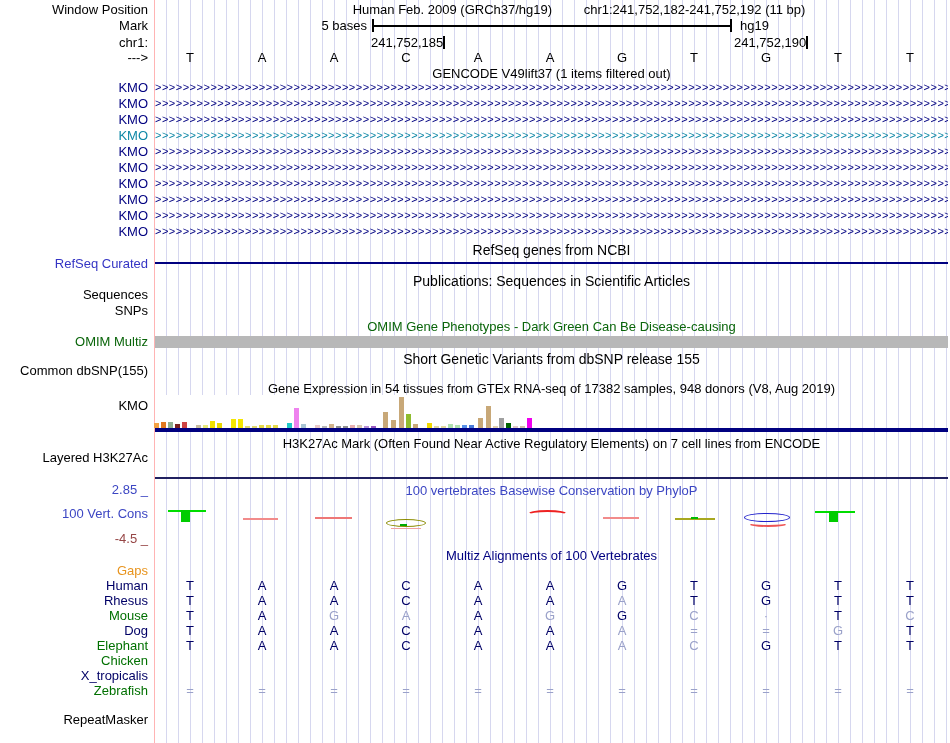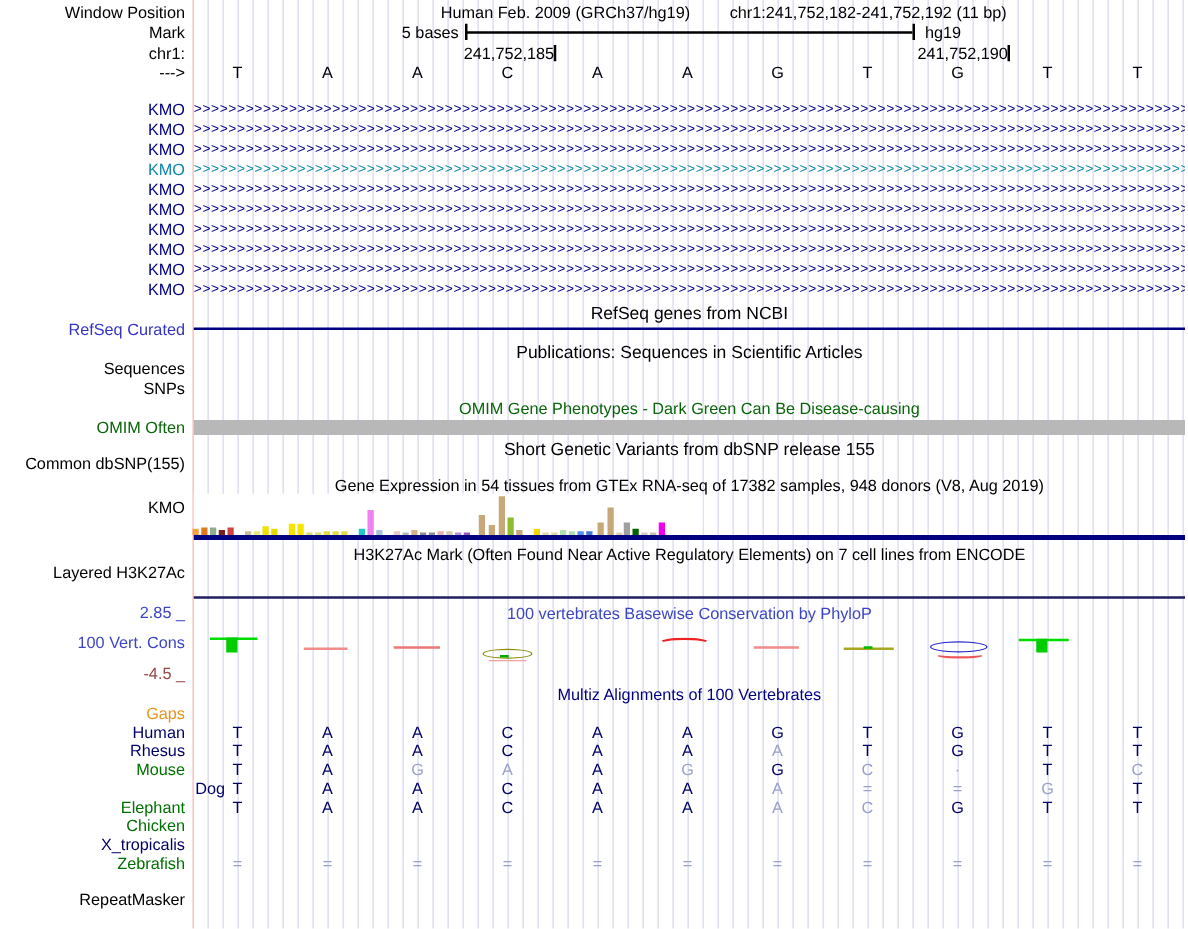--- a/index.html
+++ b/index.html
@@ -117,20 +117,21 @@
       <div style="position: absolute; z-index: 2; left: 370px; top: 50px; width: 72px; text-align: center;">C</div>
       <div style="position: absolute; z-index: 2; left: 442px; top: 50px; width: 72px; text-align: center;">A</div>
       <div style="position: absolute; z-index: 2; left: 514px; top: 50px; width: 72px; text-align: center;">A</div>
       <div style="position: absolute; z-index: 2; left: 586px; top: 50px; width: 72px; text-align: center;">G</div>
       <div style="position: absolute; z-index: 2; left: 658px; top: 50px; width: 72px; text-align: center;">T</div>
       <div style="position: absolute; z-index: 2; left: 730px; top: 50px; width: 72px; text-align: center;">G</div>
       <div style="position: absolute; z-index: 2; left: 802px; top: 50px; width: 72px; text-align: center;">T</div>
       <div style="position: absolute; z-index: 2; left: 874px; top: 50px; width: 72px; text-align: center;">T</div>
     </div>
 
+  <div class="heading content" style="top:66px;">GENCODE V49lift37 (1 items filtered out)</div>
   <div id="gencode-rows">
       <div style="position: absolute; z-index: 2; left: 0px; top: 80px; width: 148px; text-align: right; color: rgb(0, 0, 128);">KMO</div>
       <div style="position: absolute; z-index: 2; left: 155px; top: 80px; width: 793px; height: 16px; overflow: hidden; white-space: nowrap; font-size: 11px; line-height: 15px; letter-spacing: 0.5px; color: rgb(0, 0, 128);">&gt;&gt;&gt;&gt;&gt;&gt;&gt;&gt;&gt;&gt;&gt;&gt;&gt;&gt;&gt;&gt;&gt;&gt;&gt;&gt;&gt;&gt;&gt;&gt;&gt;&gt;&gt;&gt;&gt;&gt;&gt;&gt;&gt;&gt;&gt;&gt;&gt;&gt;&gt;&gt;&gt;&gt;&gt;&gt;&gt;&gt;&gt;&gt;&gt;&gt;&gt;&gt;&gt;&gt;&gt;&gt;&gt;&gt;&gt;&gt;&gt;&gt;&gt;&gt;&gt;&gt;&gt;&gt;&gt;&gt;&gt;&gt;&gt;&gt;&gt;&gt;&gt;&gt;&gt;&gt;&gt;&gt;&gt;&gt;&gt;&gt;&gt;&gt;&gt;&gt;&gt;&gt;&gt;&gt;&gt;&gt;&gt;&gt;&gt;&gt;&gt;&gt;&gt;&gt;&gt;&gt;&gt;&gt;&gt;&gt;&gt;&gt;&gt;&gt;&gt;&gt;&gt;&gt;&gt;&gt;&gt;&gt;&gt;&gt;&gt;&gt;&gt;&gt;&gt;&gt;&gt;&gt;&gt;&gt;&gt;&gt;&gt;&gt;&gt;&gt;</div>
       <div style="position: absolute; z-index: 2; left: 0px; top: 96px; width: 148px; text-align: right; color: rgb(0, 0, 128);">KMO</div>
       <div style="position: absolute; z-index: 2; left: 155px; top: 96px; width: 793px; height: 16px; overflow: hidden; white-space: nowrap; font-size: 11px; line-height: 15px; letter-spacing: 0.5px; color: rgb(0, 0, 128);">&gt;&gt;&gt;&gt;&gt;&gt;&gt;&gt;&gt;&gt;&gt;&gt;&gt;&gt;&gt;&gt;&gt;&gt;&gt;&gt;&gt;&gt;&gt;&gt;&gt;&gt;&gt;&gt;&gt;&gt;&gt;&gt;&gt;&gt;&gt;&gt;&gt;&gt;&gt;&gt;&gt;&gt;&gt;&gt;&gt;&gt;&gt;&gt;&gt;&gt;&gt;&gt;&gt;&gt;&gt;&gt;&gt;&gt;&gt;&gt;&gt;&gt;&gt;&gt;&gt;&gt;&gt;&gt;&gt;&gt;&gt;&gt;&gt;&gt;&gt;&gt;&gt;&gt;&gt;&gt;&gt;&gt;&gt;&gt;&gt;&gt;&gt;&gt;&gt;&gt;&gt;&gt;&gt;&gt;&gt;&gt;&gt;&gt;&gt;&gt;&gt;&gt;&gt;&gt;&gt;&gt;&gt;&gt;&gt;&gt;&gt;&gt;&gt;&gt;&gt;&gt;&gt;&gt;&gt;&gt;&gt;&gt;&gt;&gt;&gt;&gt;&gt;&gt;&gt;&gt;&gt;&gt;&gt;&gt;&gt;&gt;&gt;&gt;&gt;&gt;</div>
       <div style="position: absolute; z-index: 2; left: 0px; top: 112px; width: 148px; text-align: right; color: rgb(0, 0, 128);">KMO</div>
       <div style="position: absolute; z-index: 2; left: 155px; top: 112px; width: 793px; height: 16px; overflow: hidden; white-space: nowrap; font-size: 11px; line-height: 15px; letter-spacing: 0.5px; color: rgb(0, 0, 128);">&gt;&gt;&gt;&gt;&gt;&gt;&gt;&gt;&gt;&gt;&gt;&gt;&gt;&gt;&gt;&gt;&gt;&gt;&gt;&gt;&gt;&gt;&gt;&gt;&gt;&gt;&gt;&gt;&gt;&gt;&gt;&gt;&gt;&gt;&gt;&gt;&gt;&gt;&gt;&gt;&gt;&gt;&gt;&gt;&gt;&gt;&gt;&gt;&gt;&gt;&gt;&gt;&gt;&gt;&gt;&gt;&gt;&gt;&gt;&gt;&gt;&gt;&gt;&gt;&gt;&gt;&gt;&gt;&gt;&gt;&gt;&gt;&gt;&gt;&gt;&gt;&gt;&gt;&gt;&gt;&gt;&gt;&gt;&gt;&gt;&gt;&gt;&gt;&gt;&gt;&gt;&gt;&gt;&gt;&gt;&gt;&gt;&gt;&gt;&gt;&gt;&gt;&gt;&gt;&gt;&gt;&gt;&gt;&gt;&gt;&gt;&gt;&gt;&gt;&gt;&gt;&gt;&gt;&gt;&gt;&gt;&gt;&gt;&gt;&gt;&gt;&gt;&gt;&gt;&gt;&gt;&gt;&gt;&gt;&gt;&gt;&gt;&gt;&gt;&gt;</div>
       <div style="position: absolute; z-index: 2; left: 0px; top: 128px; width: 148px; text-align: right; color: rgb(13, 135, 166);">KMO</div>
       <div style="position: absolute; z-index: 2; left: 155px; top: 128px; width: 793px; height: 16px; overflow: hidden; white-space: nowrap; font-size: 11px; line-height: 15px; letter-spacing: 0.5px; color: rgb(13, 135, 166);">&gt;&gt;&gt;&gt;&gt;&gt;&gt;&gt;&gt;&gt;&gt;&gt;&gt;&gt;&gt;&gt;&gt;&gt;&gt;&gt;&gt;&gt;&gt;&gt;&gt;&gt;&gt;&gt;&gt;&gt;&gt;&gt;&gt;&gt;&gt;&gt;&gt;&gt;&gt;&gt;&gt;&gt;&gt;&gt;&gt;&gt;&gt;&gt;&gt;&gt;&gt;&gt;&gt;&gt;&gt;&gt;&gt;&gt;&gt;&gt;&gt;&gt;&gt;&gt;&gt;&gt;&gt;&gt;&gt;&gt;&gt;&gt;&gt;&gt;&gt;&gt;&gt;&gt;&gt;&gt;&gt;&gt;&gt;&gt;&gt;&gt;&gt;&gt;&gt;&gt;&gt;&gt;&gt;&gt;&gt;&gt;&gt;&gt;&gt;&gt;&gt;&gt;&gt;&gt;&gt;&gt;&gt;&gt;&gt;&gt;&gt;&gt;&gt;&gt;&gt;&gt;&gt;&gt;&gt;&gt;&gt;&gt;&gt;&gt;&gt;&gt;&gt;&gt;&gt;&gt;&gt;&gt;&gt;&gt;&gt;&gt;&gt;&gt;&gt;&gt;</div>
       <div style="position: absolute; z-index: 2; left: 0px; top: 144px; width: 148px; text-align: right; color: rgb(0, 0, 128);">KMO</div>
@@ -149,21 +150,21 @@
 
   <div class="heading content small" style="top:242px;">RefSeq genes from NCBI</div>
   <div class="llabel content" style="top:256px;color:#3434c4;">RefSeq Curated</div>
   <div class="navyline" style="top:262px;height:1.5px;"></div>
 
   <div class="heading content small" style="top:273px;">Publications: Sequences in Scientific Articles</div>
   <div class="llabel content" style="top:287px;">Sequences</div>
   <div class="llabel content" style="top:303px;">SNPs</div>
 
   <div class="heading content" style="top:319px;color:#0a650a;">OMIM Gene Phenotypes - Dark Green Can Be Disease-causing</div>
-  <div class="llabel content" style="top:334px;color:#0a650a;">OMIM Often</div>
+  <div class="llabel content" style="top:334px;color:#0a650a;">OMIM Multiz</div>
   <div class="abs content" style="left:155px;width:793px;top:336px;height:12px;background:#b8b8b8;"></div>
 
   <div class="heading content small" style="top:351px;">Short Genetic Variants from dbSNP release 155</div>
   <div class="llabel content" style="top:363px;">Common dbSNP(155)</div>
 
   <div class="heading content" style="top:381px;">Gene Expression in 54 tissues from GTEx RNA-seq of 17382 samples, 948 donors (V8, Aug 2019)</div>
   <div class="llabel content" style="top:398px;">KMO</div>
   <div class="abs content" style="left:155px;top:395px;width:407px;height:33px;background:#fff;"></div>
   <div id="gtex-bars">
       <div style="position: absolute; z-index: 2; left: 154px; top: 423px; width: 5px; height: 5px; background: rgb(244, 161, 66);"></div>
@@ -275,21 +276,21 @@
       <div style="position: absolute; z-index: 2; left: 226px; top: 608px; width: 72px; text-align: center; color: rgb(0, 0, 102);">A</div>
       <div style="position: absolute; z-index: 2; left: 298px; top: 608px; width: 72px; text-align: center; color: rgb(154, 161, 201);">G</div>
       <div style="position: absolute; z-index: 2; left: 370px; top: 608px; width: 72px; text-align: center; color: rgb(154, 161, 201);">A</div>
       <div style="position: absolute; z-index: 2; left: 442px; top: 608px; width: 72px; text-align: center; color: rgb(0, 0, 102);">A</div>
       <div style="position: absolute; z-index: 2; left: 514px; top: 608px; width: 72px; text-align: center; color: rgb(154, 161, 201);">G</div>
       <div style="position: absolute; z-index: 2; left: 586px; top: 608px; width: 72px; text-align: center; color: rgb(0, 0, 102);">G</div>
       <div style="position: absolute; z-index: 2; left: 658px; top: 608px; width: 72px; text-align: center; color: rgb(154, 161, 201);">C</div>
       <div style="position: absolute; z-index: 2; left: 730px; top: 608px; width: 72px; text-align: center; color: rgb(154, 161, 201);">·</div>
       <div style="position: absolute; z-index: 2; left: 802px; top: 608px; width: 72px; text-align: center; color: rgb(0, 0, 102);">T</div>
       <div style="position: absolute; z-index: 2; left: 874px; top: 608px; width: 72px; text-align: center; color: rgb(154, 161, 201);">C</div>
-      <div style="position: absolute; z-index: 2; left: 0px; top: 623px; width: 148px; text-align: right; color: rgb(0, 0, 102); padding-left: 32px;">Dog</div>
+      <div style="position: absolute; z-index: 2; left: 0px; top: 623px; width: 148px; text-align: right; color: rgb(0, 0, 102);">Dog</div>
       <div style="position: absolute; z-index: 2; left: 154px; top: 623px; width: 72px; text-align: center; color: rgb(0, 0, 102);">T</div>
       <div style="position: absolute; z-index: 2; left: 226px; top: 623px; width: 72px; text-align: center; color: rgb(0, 0, 102);">A</div>
       <div style="position: absolute; z-index: 2; left: 298px; top: 623px; width: 72px; text-align: center; color: rgb(0, 0, 102);">A</div>
       <div style="position: absolute; z-index: 2; left: 370px; top: 623px; width: 72px; text-align: center; color: rgb(0, 0, 102);">C</div>
       <div style="position: absolute; z-index: 2; left: 442px; top: 623px; width: 72px; text-align: center; color: rgb(0, 0, 102);">A</div>
       <div style="position: absolute; z-index: 2; left: 514px; top: 623px; width: 72px; text-align: center; color: rgb(0, 0, 102);">A</div>
       <div style="position: absolute; z-index: 2; left: 586px; top: 623px; width: 72px; text-align: center; color: rgb(154, 161, 201);">A</div>
       <div style="position: absolute; z-index: 2; left: 658px; top: 623px; width: 72px; text-align: center; color: rgb(154, 161, 201);">=</div>
       <div style="position: absolute; z-index: 2; left: 730px; top: 623px; width: 72px; text-align: center; color: rgb(154, 161, 201);">=</div>
       <div style="position: absolute; z-index: 2; left: 802px; top: 623px; width: 72px; text-align: center; color: rgb(154, 161, 201);">G</div>

